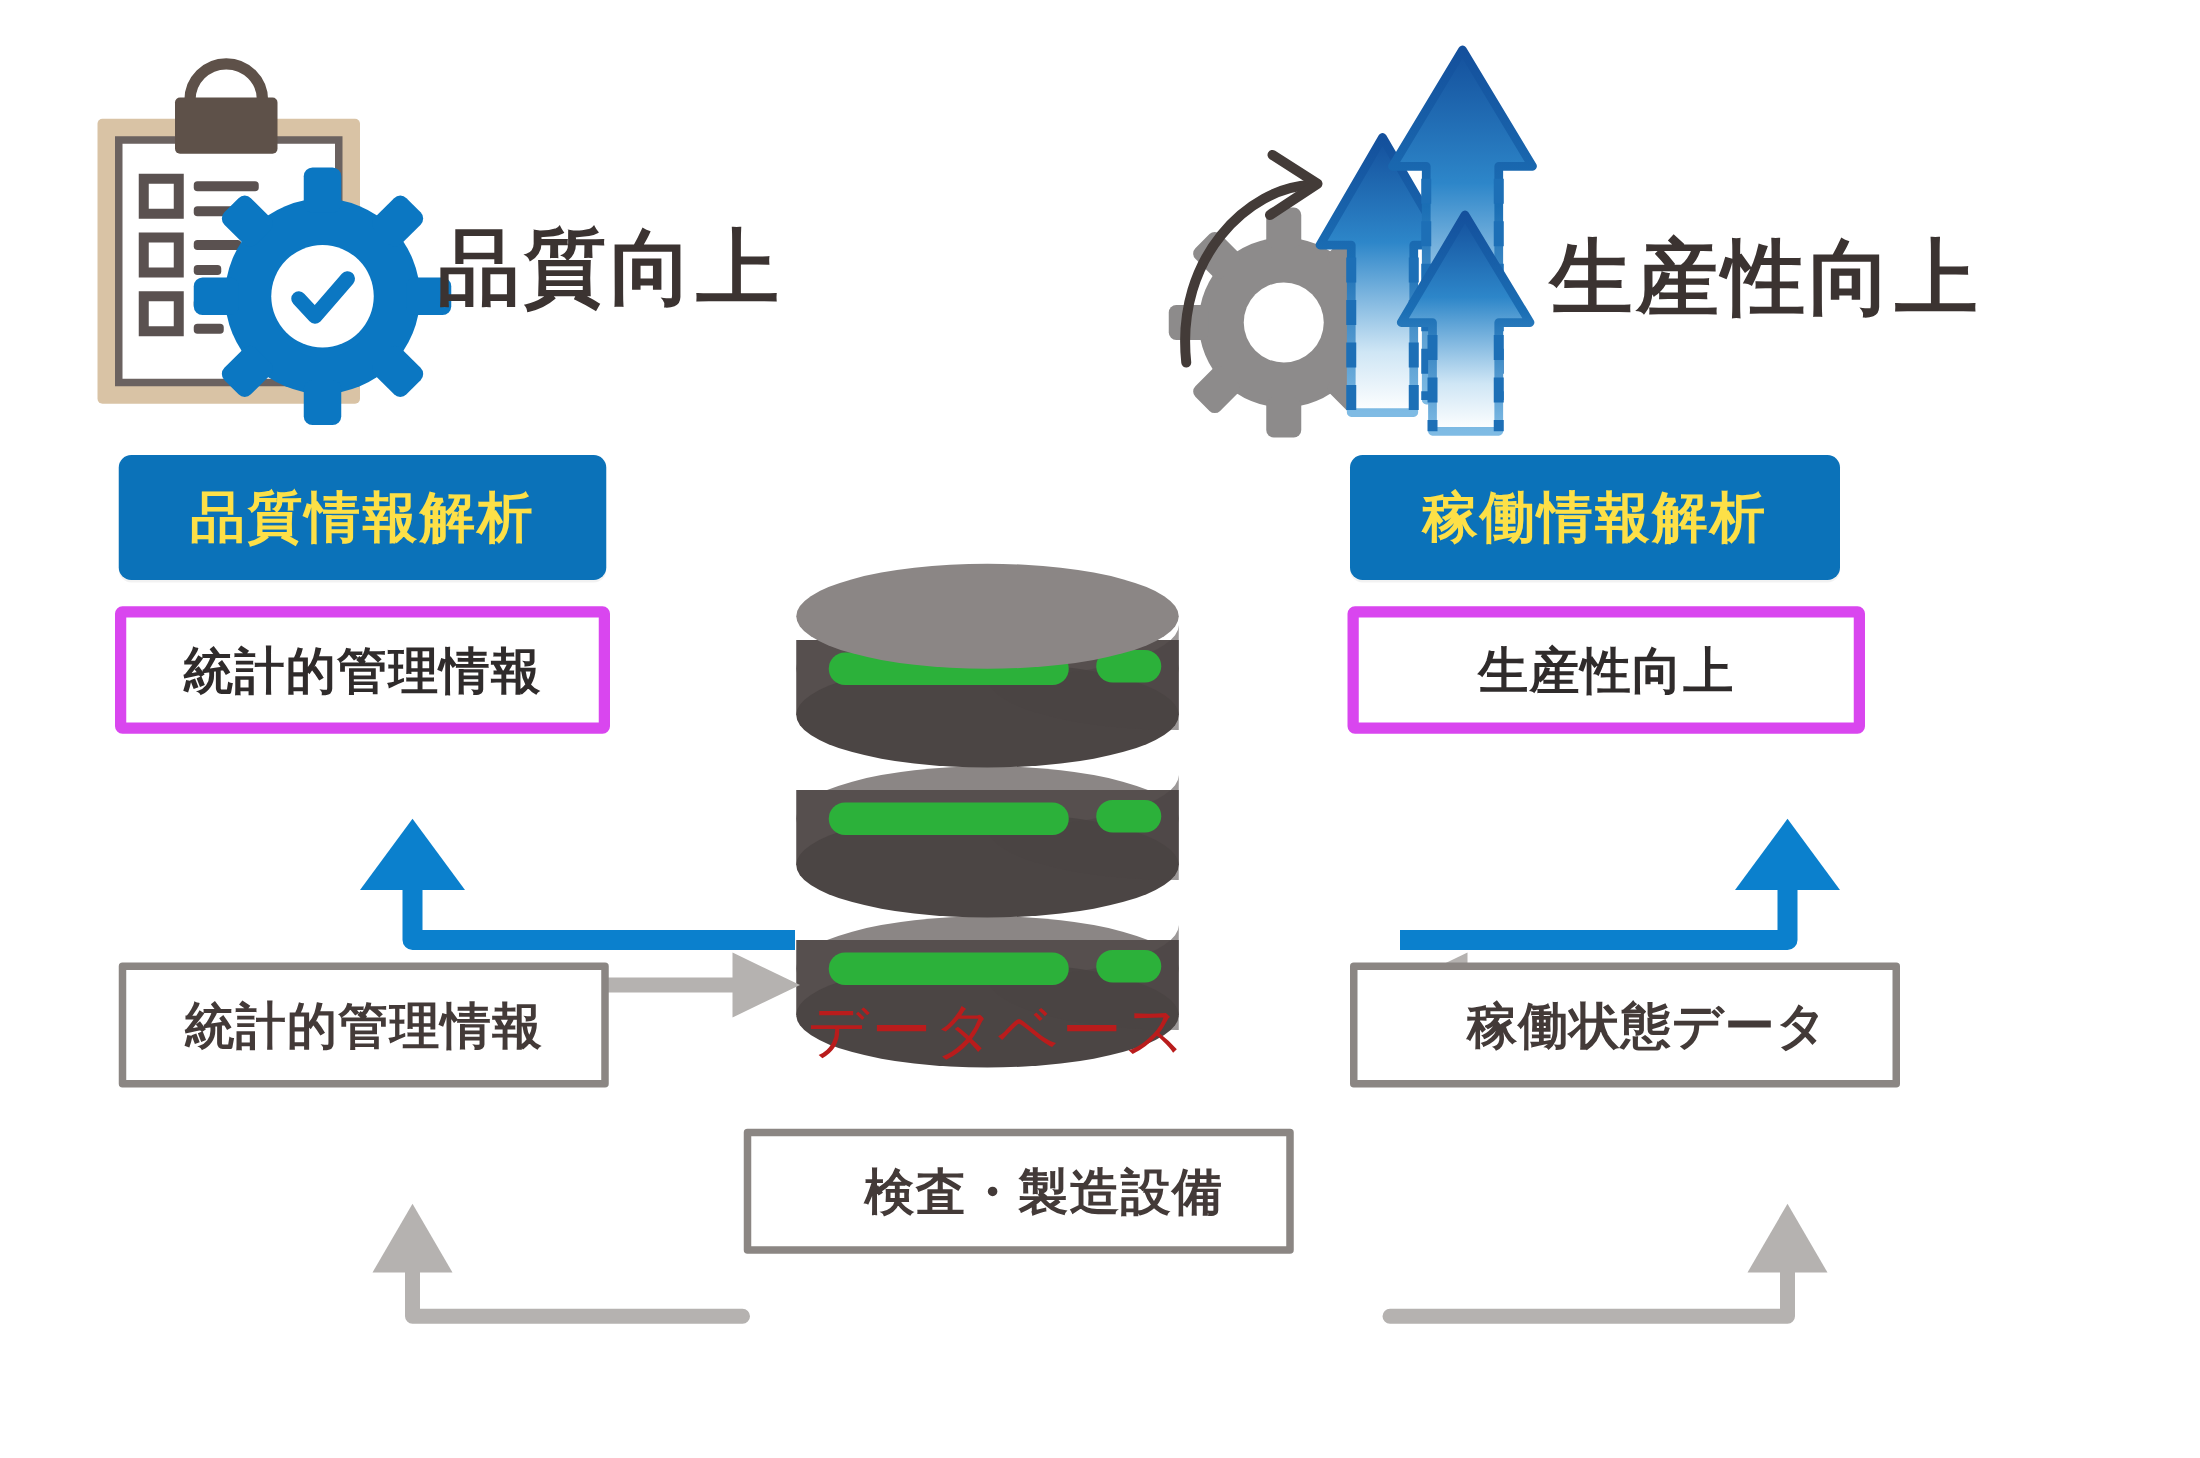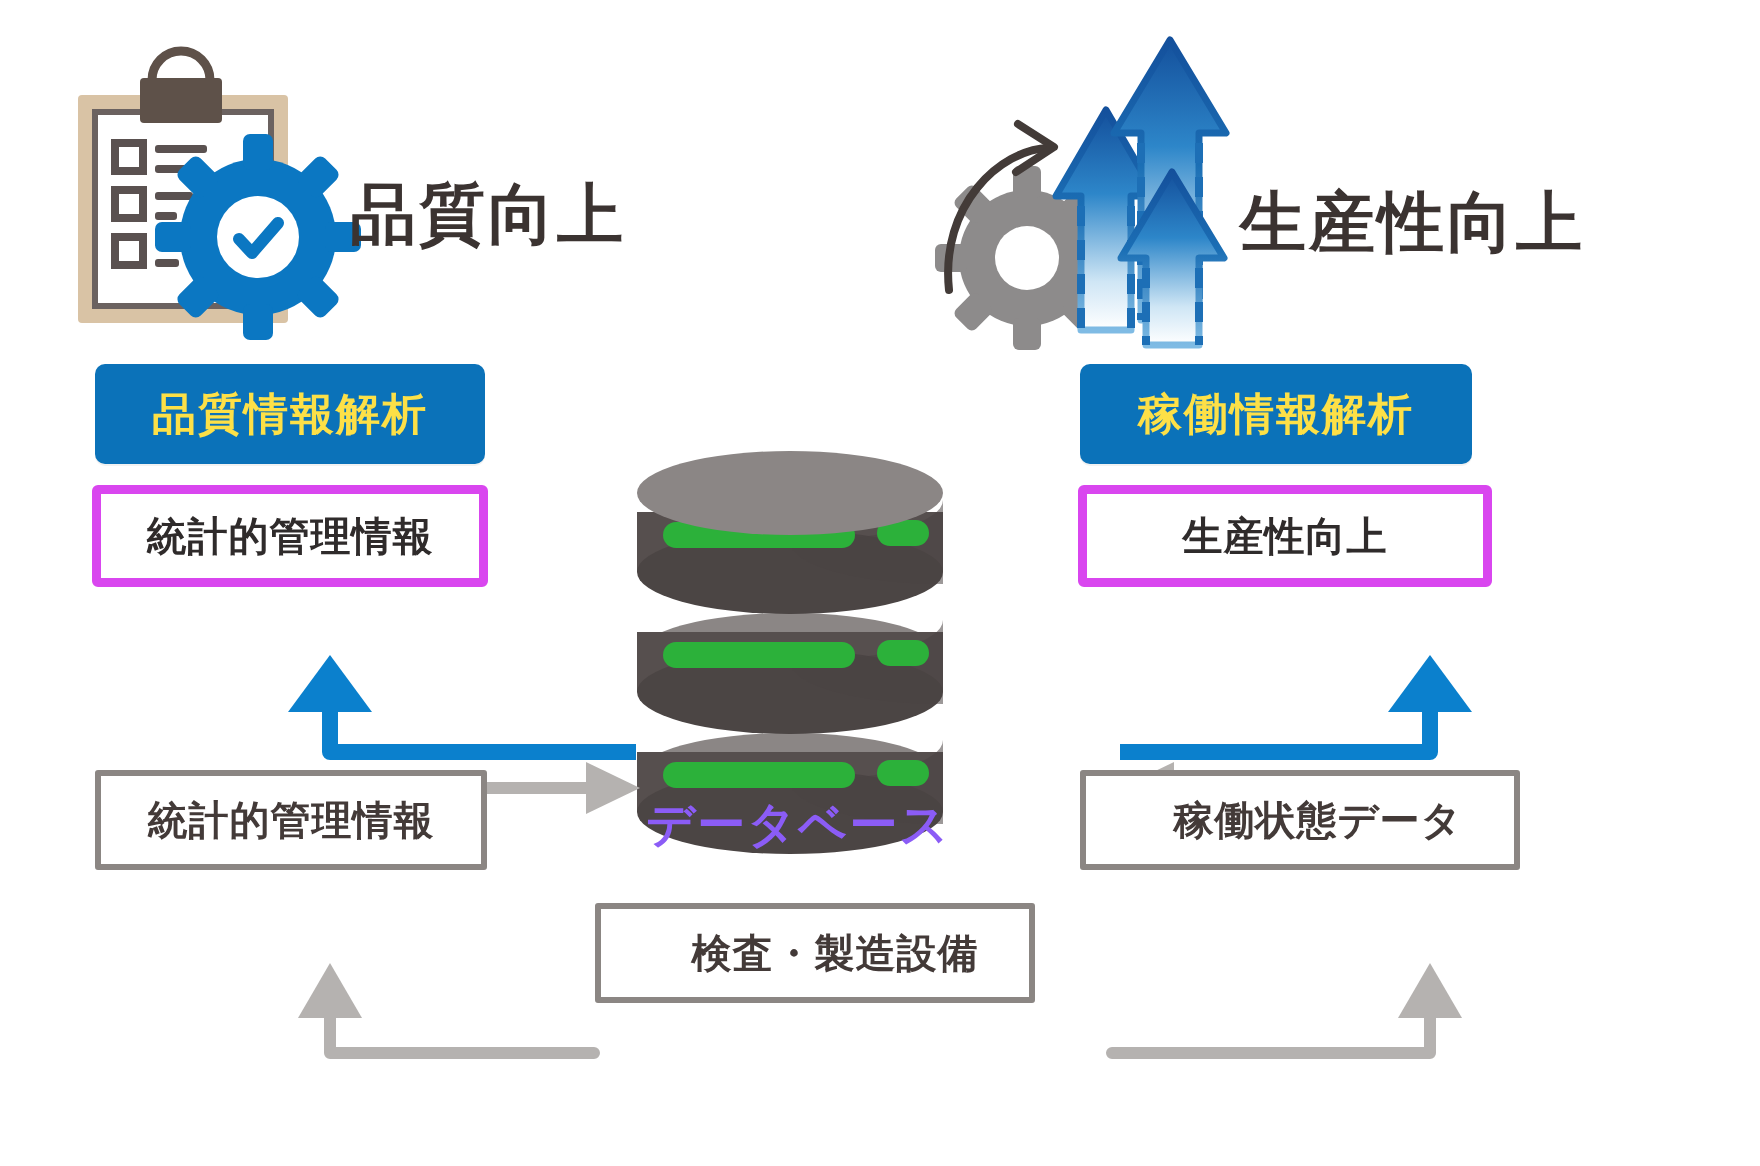--- a/index.html
+++ b/index.html
@@ -41,22 +41,22 @@
     border:6px solid #8b8683;
     border-radius:3px;
     display:flex;align-items:center;justify-content:center;
     color:#433a38;
     font-weight:bold;
     letter-spacing:1px;
   }
 
   .db-label{
     position:absolute;
-    color:#8b5cf6;
-    font-weight:bold;
+    color:#b91c1c;
+    font-weight:normal;
     letter-spacing:2px;
     white-space:nowrap;
   }
 
   .head-label{
     position:absolute;
     color:#3b3331;
     font-weight:bold;
     letter-spacing:3px;
     white-space:nowrap;

